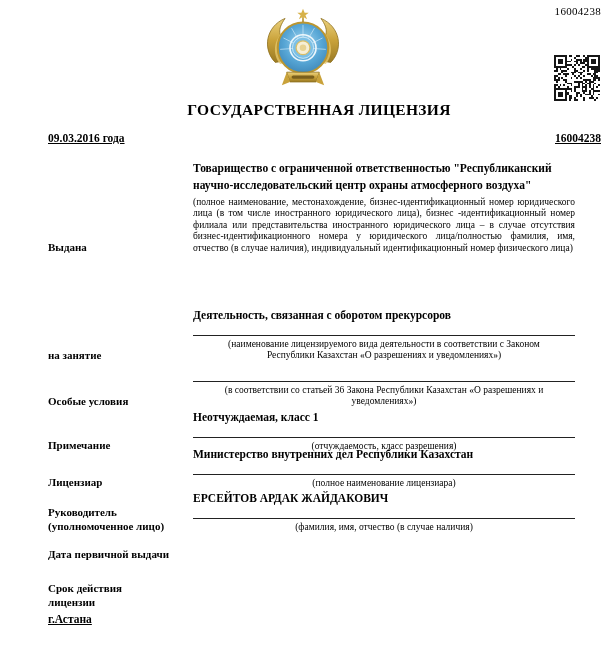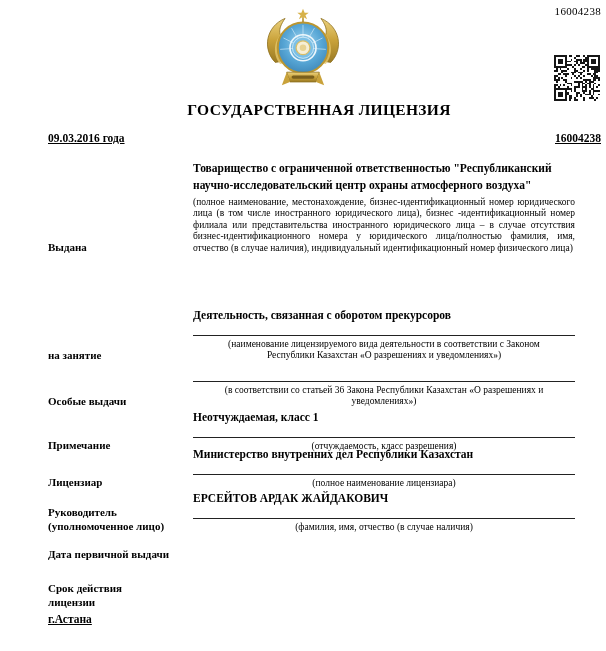--- a/index.html
+++ b/index.html
@@ -399,21 +399,21 @@
 
   <div class="row" style="top:309px">
     <div class="label">на занятие</div>
     <div class="value">
       <div class="filled">Деятельность, связанная с оборотом прекурсоров</div>
       <div class="note center">(наименование лицензируемого вида деятельности в соответствии с Законом Республики Казахстан «О разрешениях и уведомлениях»)</div>
     </div>
   </div>
 
   <div class="row" style="top:355px">
-    <div class="label">Особые выдачи</div>
+    <div class="label">Особые условия</div>
     <div class="value">
       <div class="filled"></div>
       <div class="note center">(в соответствии со статьей 36 Закона Республики Казахстан «О разрешениях и уведомлениях»)</div>
     </div>
   </div>
 
   <div class="row" style="top:411px">
     <div class="label">Примечание</div>
     <div class="value">
       <div class="filled">Неотчуждаемая, класс 1</div>

